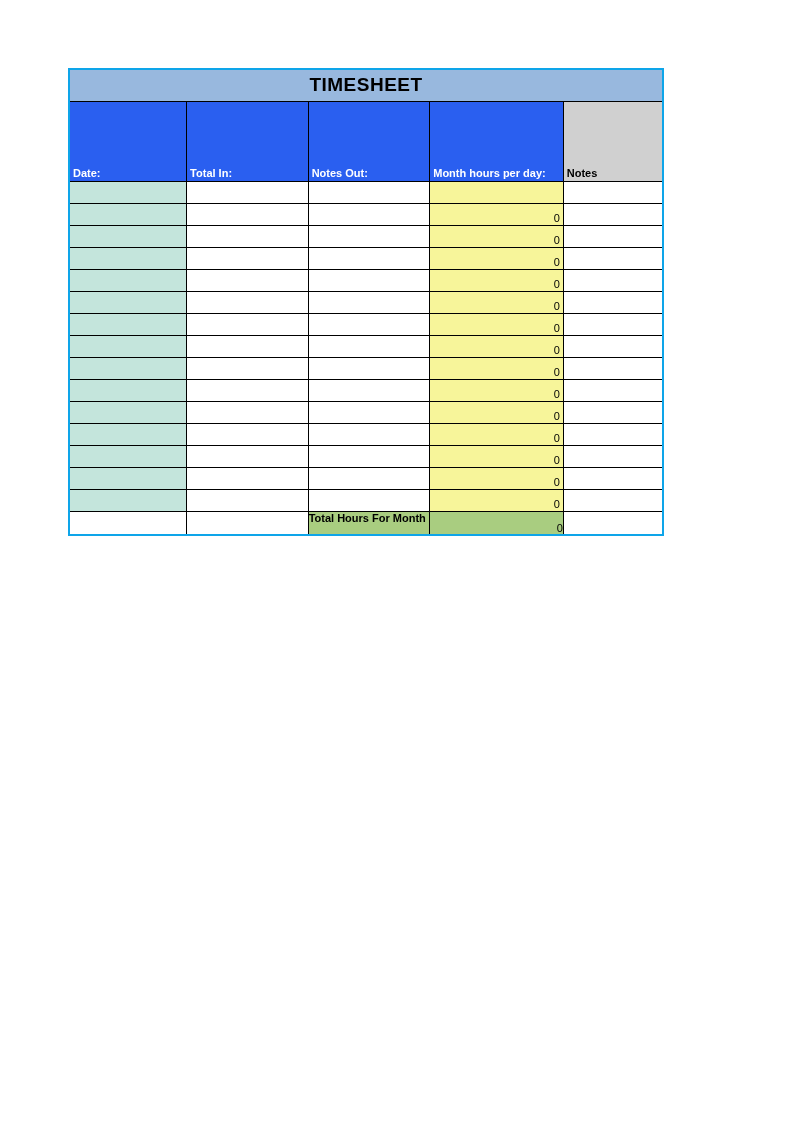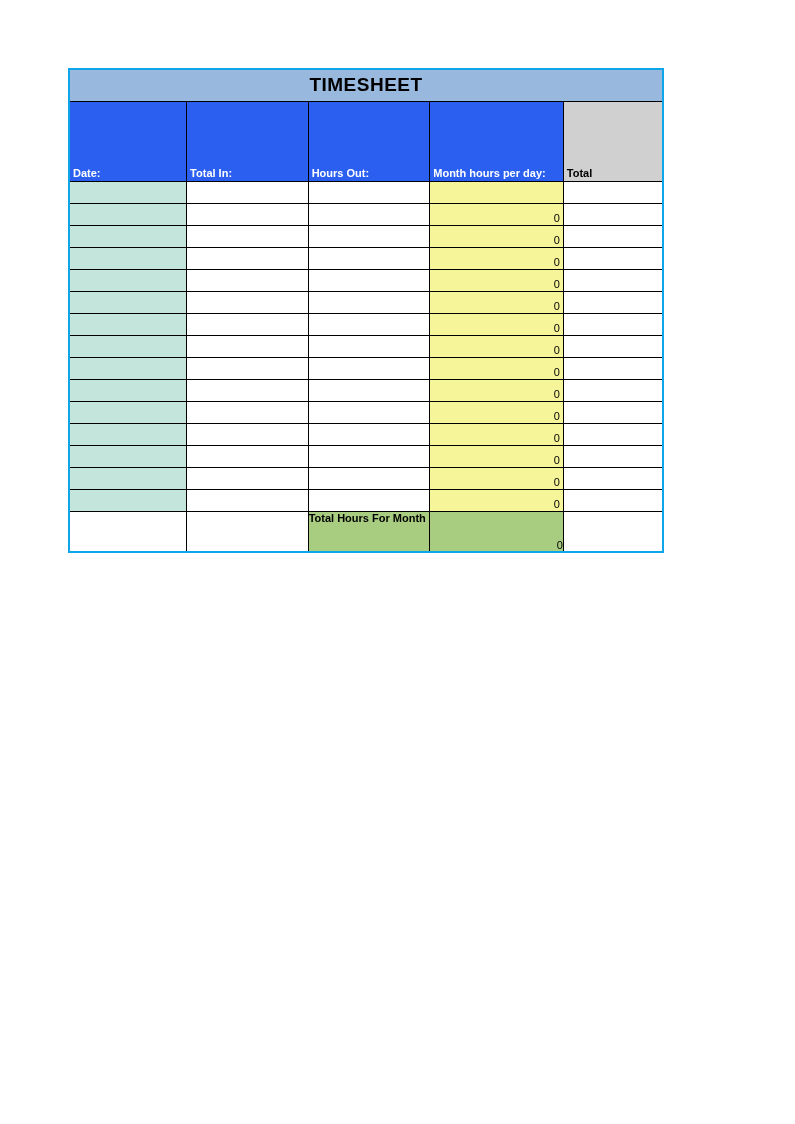--- a/index.html
+++ b/index.html
@@ -46,21 +46,21 @@
     height: 22px;
     font-size: 11px;
     padding: 1px 3px;
   }
   .date-cell  { background: #c4e5dc; }
   .white-cell { background: #fff; }
   .total-cell { background: #f7f59a; text-align: right; }
   .notes-cell { background: #fff; }
   .sum-label  { background: #a9cd80; font-weight: bold; font-size: 11px; vertical-align: top !important; padding: 2px 3px; }
   .sum-value  { background: #a9cd80; text-align: right; font-size: 11px; vertical-align: bottom; padding: 1px 3px; }
-  .sum-row td { height: 41px; }
+  .sum-row td { height: 24px; }
   .col-a { width: 118px; }
   .col-b { width: 122px; }
   .col-c { width: 122px; }
   .col-d { width: 134px; }
   .col-e { width: 100px; }
 </style>
 </head>
 <body>
 
 <table class="sheet">
@@ -71,23 +71,23 @@
       <col class="col-d">
       <col class="col-e">
   </colgroup>
   <tbody>
       <tr class="title-row">
     <td colspan="5">TIMESHEET</td>
   </tr>
   <tr class="header-row">
     <td class="hdr-blue">Date:</td>
     <td class="hdr-blue">Total In:</td>
-    <td class="hdr-blue">Hours Out:</td>
+    <td class="hdr-blue">Notes Out:</td>
     <td class="hdr-blue">Month hours per day:</td>
-    <td class="hdr-grey">Total</td>
+    <td class="hdr-grey">Notes</td>
   </tr>
 
   <tr class="data-row">
     <td class="date-cell"></td>
     <td class="white-cell"></td>
     <td class="white-cell"></td>
     <td class="total-cell"></td>
     <td class="notes-cell"></td>
   </tr>
   <tr class="data-row">

